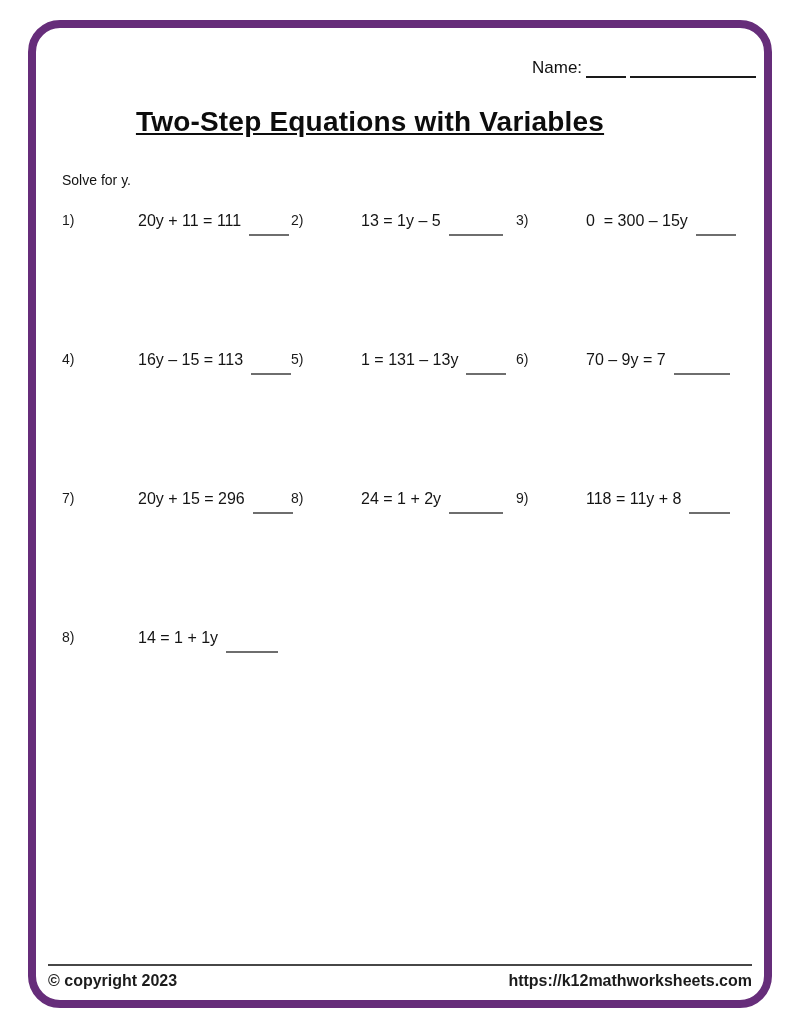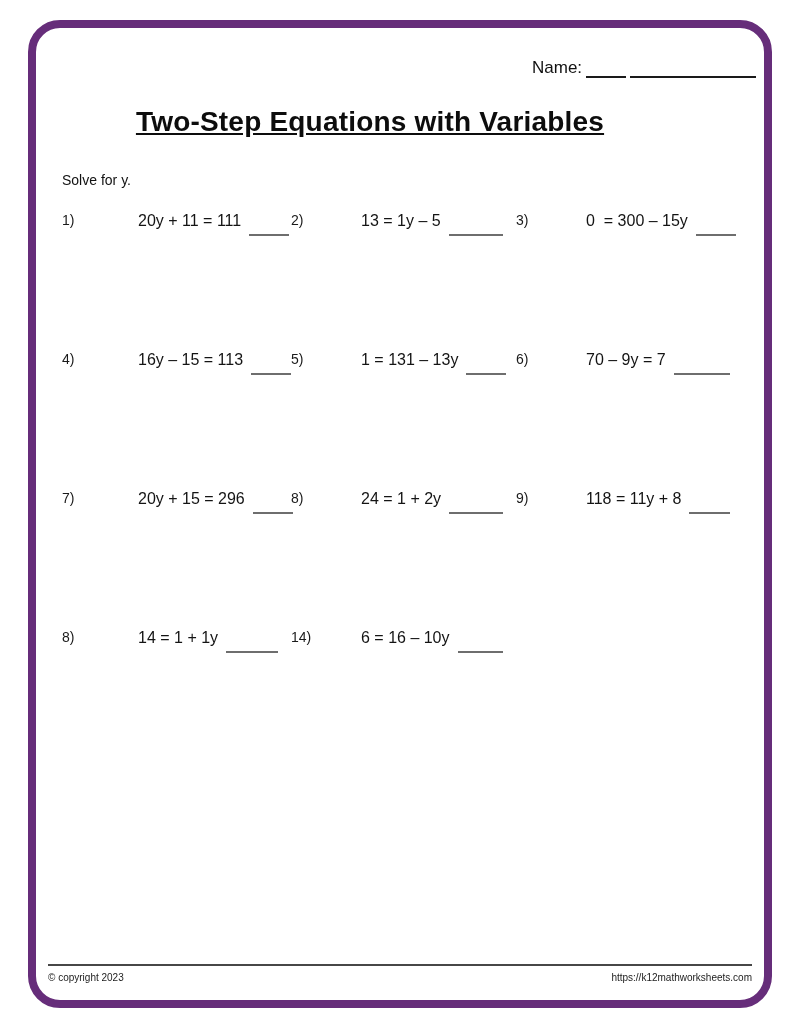--- a/index.html
+++ b/index.html
@@ -90,22 +90,23 @@
     width: 704px;
     border-top: 2px solid #474747;
   }
   .footer {
     position: absolute;
     left: 48px; top: 972px;
     width: 704px;
     display: flex;
     justify-content: space-between;
     align-items: baseline;
-    font-size: 10px;
+    font-size: 16px;
     color: #1c1c1c;
+    font-weight: bold;
   }
   .footer span { white-space: nowrap; }
 </style>
 </head>
 <body>
 
 <div class="frame"></div>
 
 <div class="name-row">
   <span class="name-label">Name:</span>
@@ -174,25 +175,20 @@
 
 
 
   <div class="problem">
     <span class="num">8)</span>
     <span class="eq">14 = 1 + 1y</span>
     <span class="blank"></span>
   </div>
 
 
-  <div class="problem">
-    <span class="num">14)</span>
-    <span class="eq">6 = 16 – 10y</span>
-    <span class="blank"></span>
-  </div>
 
 </div>
 
 <div class="footer-rule"></div>
 
 <div class="footer">
   <span>© copyright 2023</span>
   <span>https://k12mathworksheets.com</span>
 </div>
 

